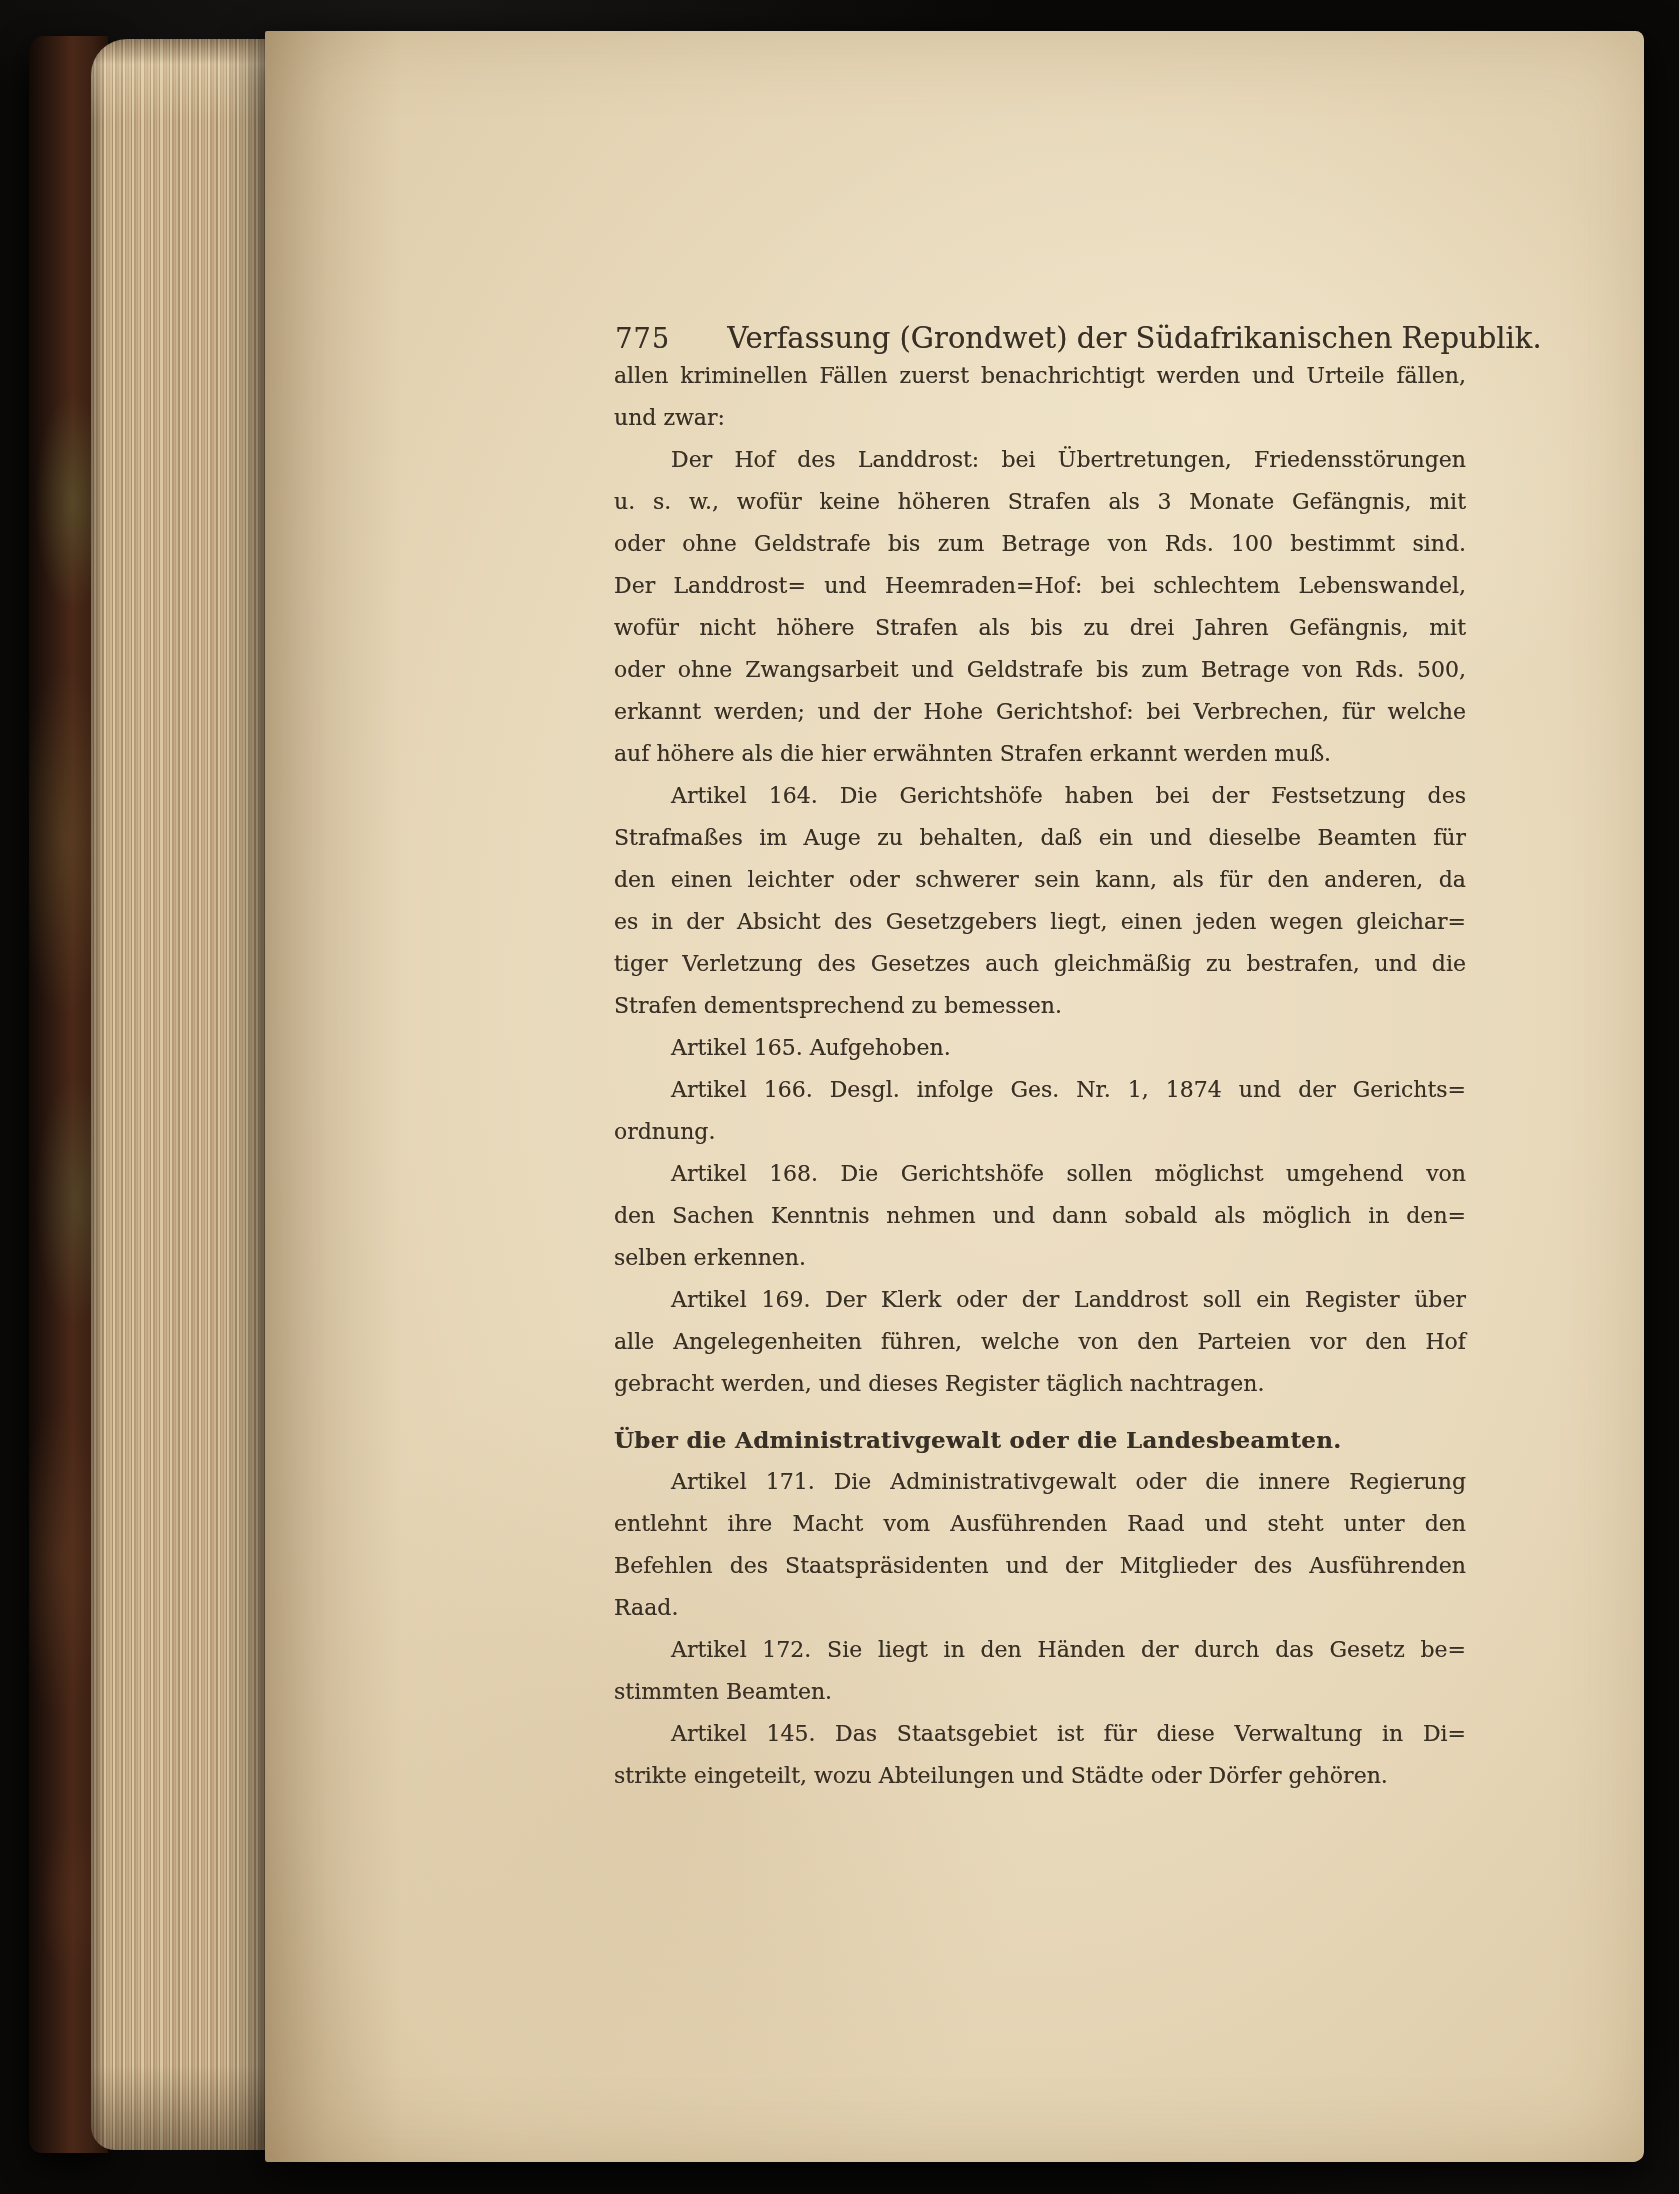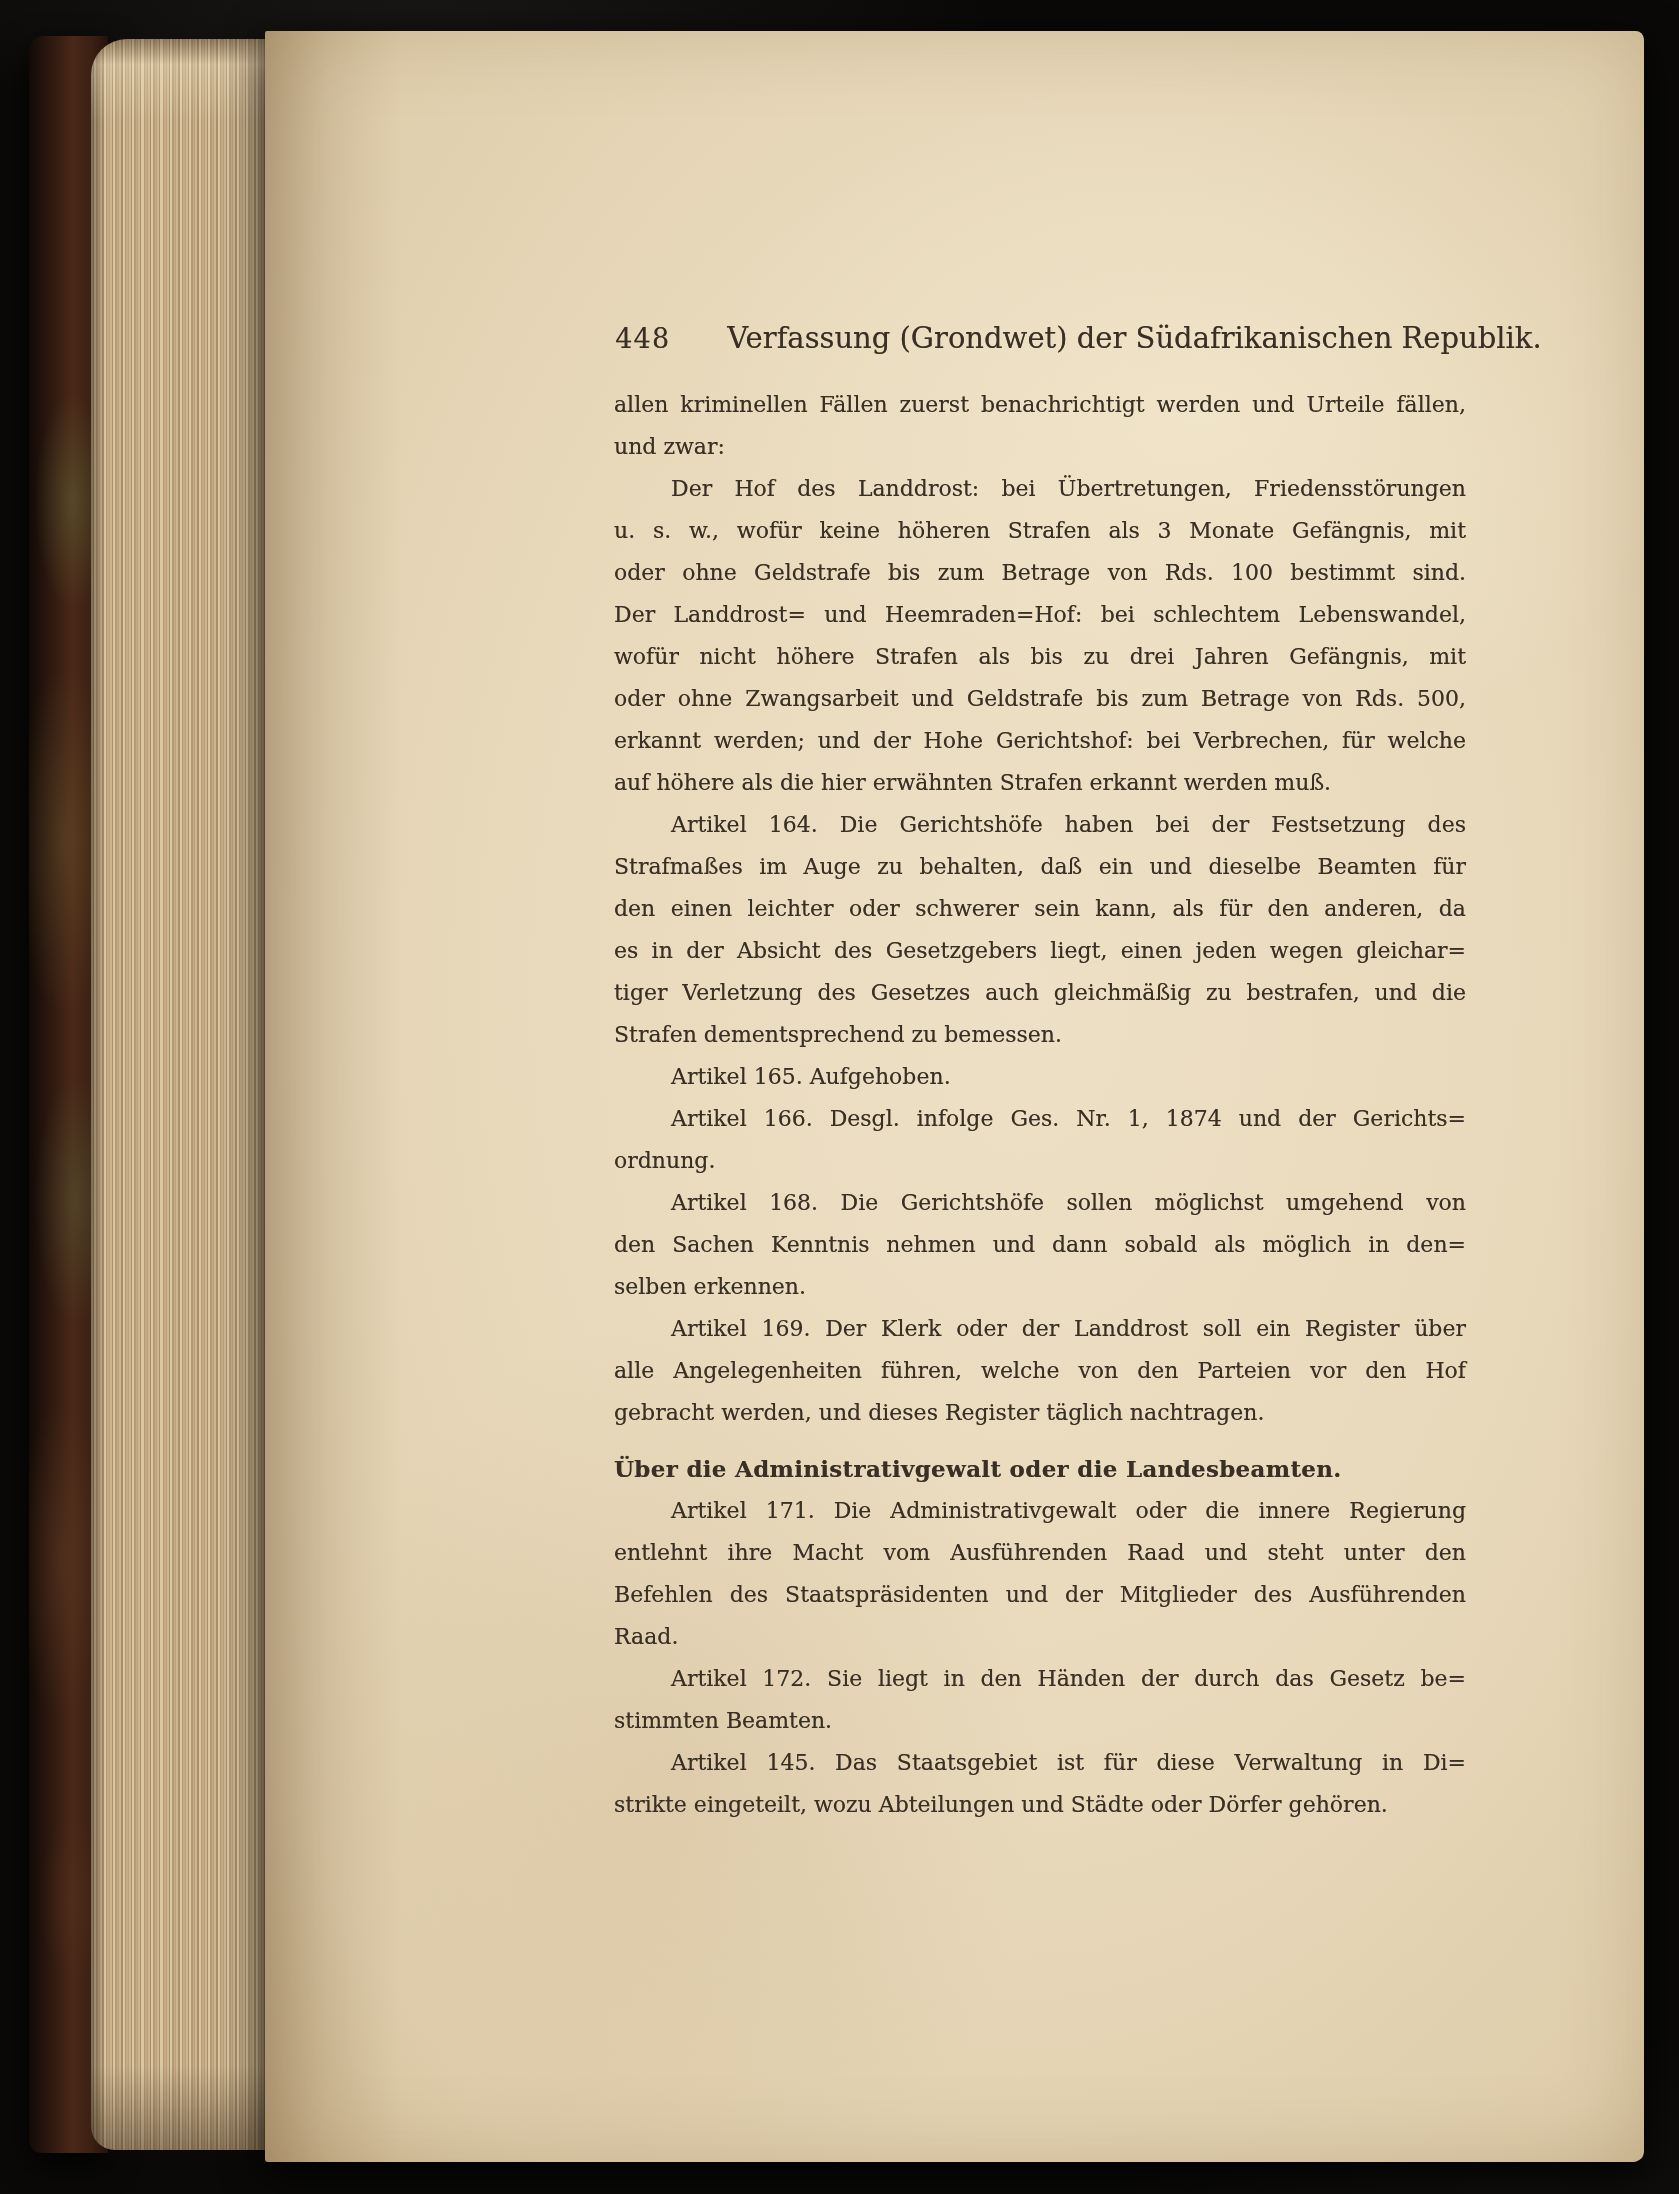--- a/index.html
+++ b/index.html
@@ -121,21 +121,20 @@
     font-size: 27px;
     letter-spacing: 1.2px;
     margin-left: 1.2px;
   }
   .running-header .title {
     font-size: 29px;
     margin-left: 57px;
   }
 
   .text-body {
-    margin-top: 29px;
     font-size: 22px;
     line-height: 42px;
   }
 
   .para { margin: 0; }
 
   .line {
     text-align: justify;
     text-align-last: justify;
   }
@@ -161,21 +160,21 @@
   <div class="page-stack"></div>
 
   <div class="right-edge"></div>
 
   <div class="page">
     <div class="gutter-shadow"></div>
 
     <div class="text-col">
 
       <div class="running-header">
-        <span class="pagenum">448</span>
+        <span class="pagenum">775</span>
         <span class="title">Verfassung (Grondwet) der Südafrikanischen Republik.</span>
       </div>
 
       <div class="text-body" id="text-body">
           <div class="para">
             <div class="line first">allen kriminellen Fällen zuerst benachrichtigt werden und Urteile fällen,</div>
             <div class="line last">und zwar:</div>
           </div>
           <div class="para indent">
             <div class="line first">Der Hof des Landdrost: bei Übertretungen, Friedensstörungen</div>

